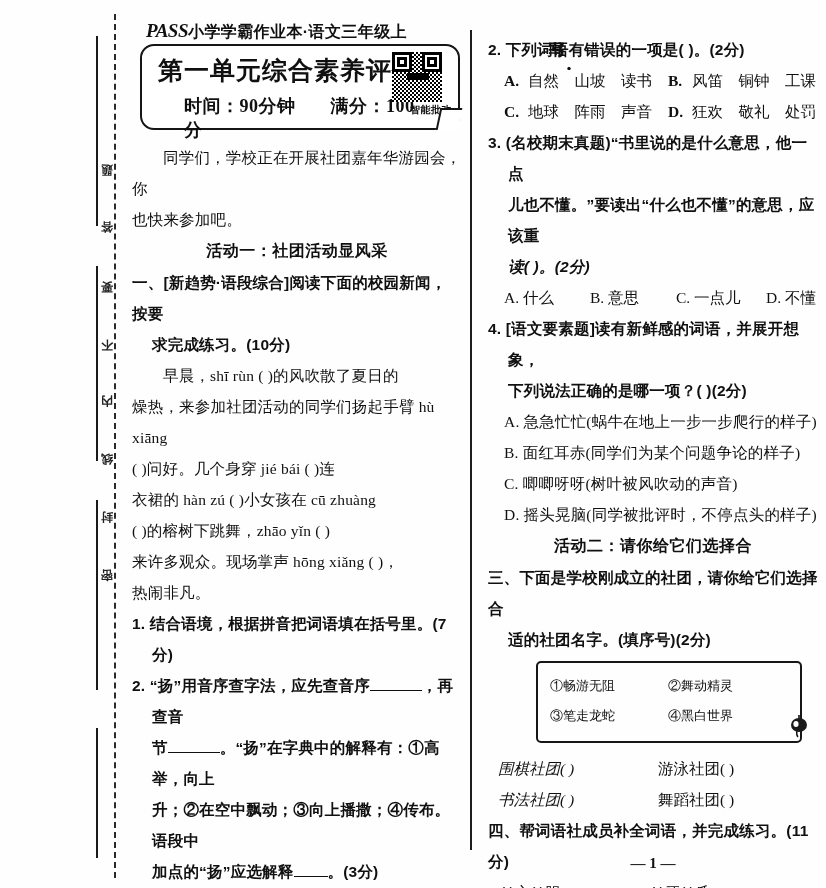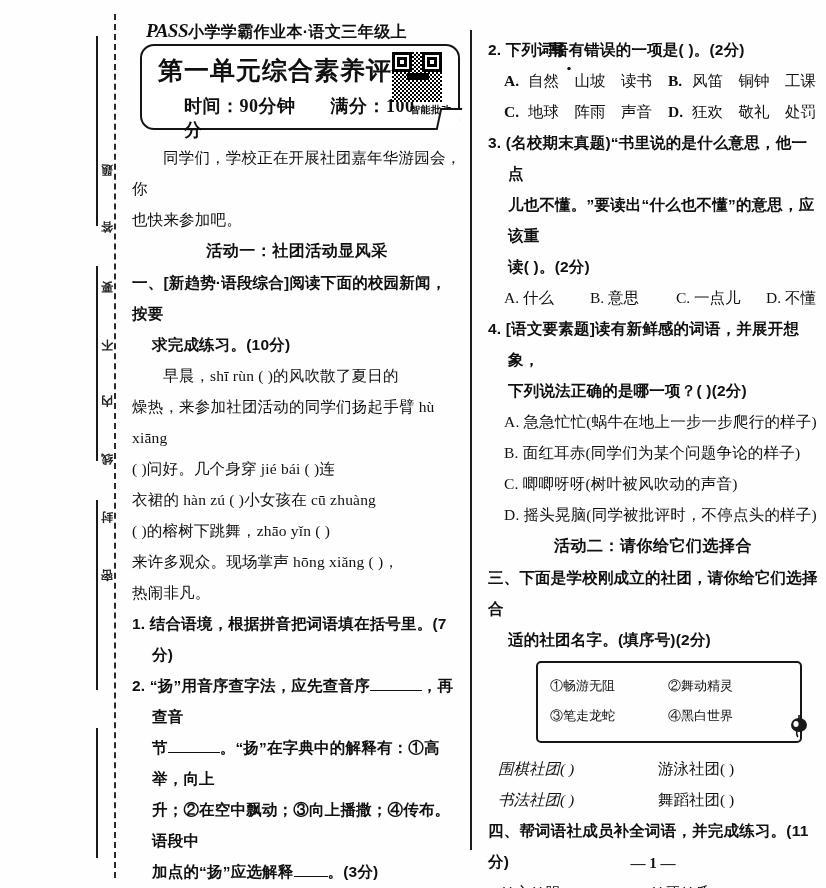--- a/index.html
+++ b/index.html
@@ -398,21 +398,21 @@
     </div>
     <div class="opt-row">
       <span class="num" style="width:24px;">C.</span>
       <span style="width:140px;">地球　阵雨　声音</span>
       <span class="num" style="width:24px;">D.</span>
       <span>狂欢　敬礼　处罚</span>
     </div>
 
     <div class="q-head hang">3. (名校期末真题)“书里说的是什么意思，他一点</div>
     <div class="q-head" style="padding-left:20px;">儿也不懂。”要读出“什么也不懂”的意思，应该重</div>
-    <div class="q-head" style="padding-left:20px;">读(        )。(2分)</div>
+    <div class="q-head" style="padding-left:20px;font-style:italic;">读(        )。(2分)</div>
 
     <div class="opt-row">
       <span style="width:86px;">A. 什么</span>
       <span style="width:86px;">B. 意思</span>
       <span style="width:90px;">C. 一点儿</span>
       <span>D. 不懂</span>
     </div>
 
     <div class="q-head hang">4. [语文要素题]读有新鲜感的词语，并展开想象，</div>
     <div class="q-head" style="padding-left:20px;">下列说法正确的是哪一项？(        )(2分)</div>

